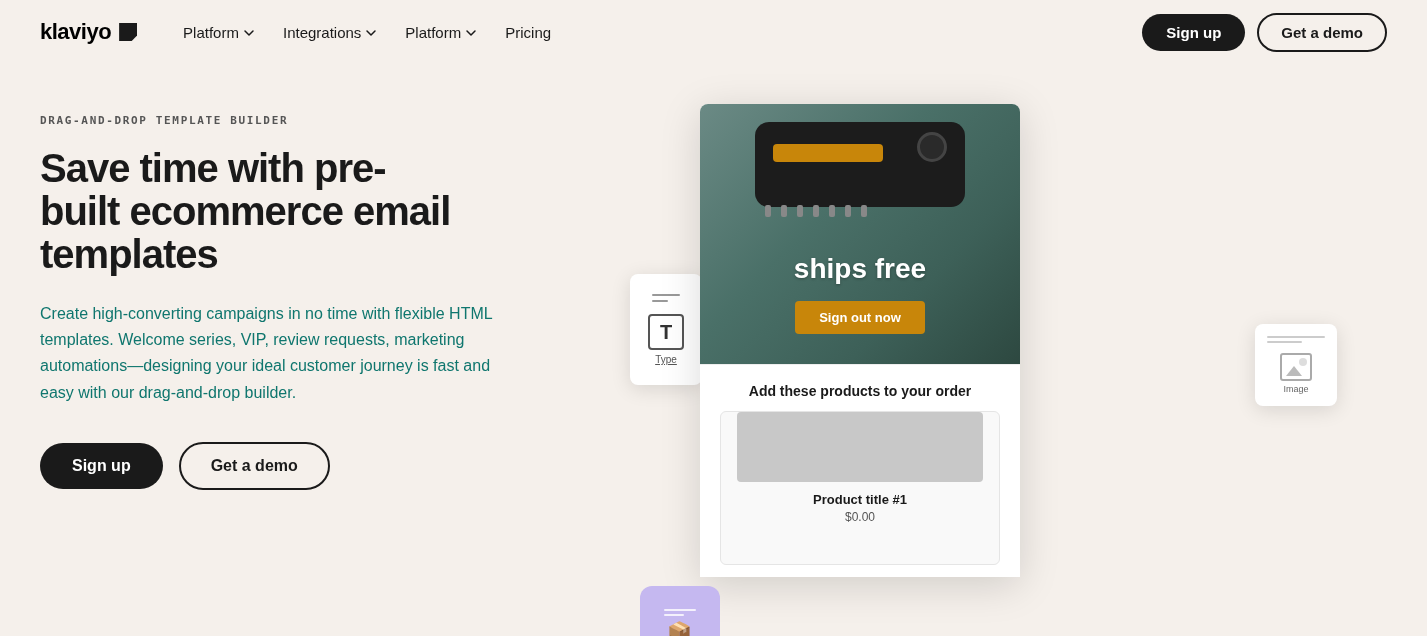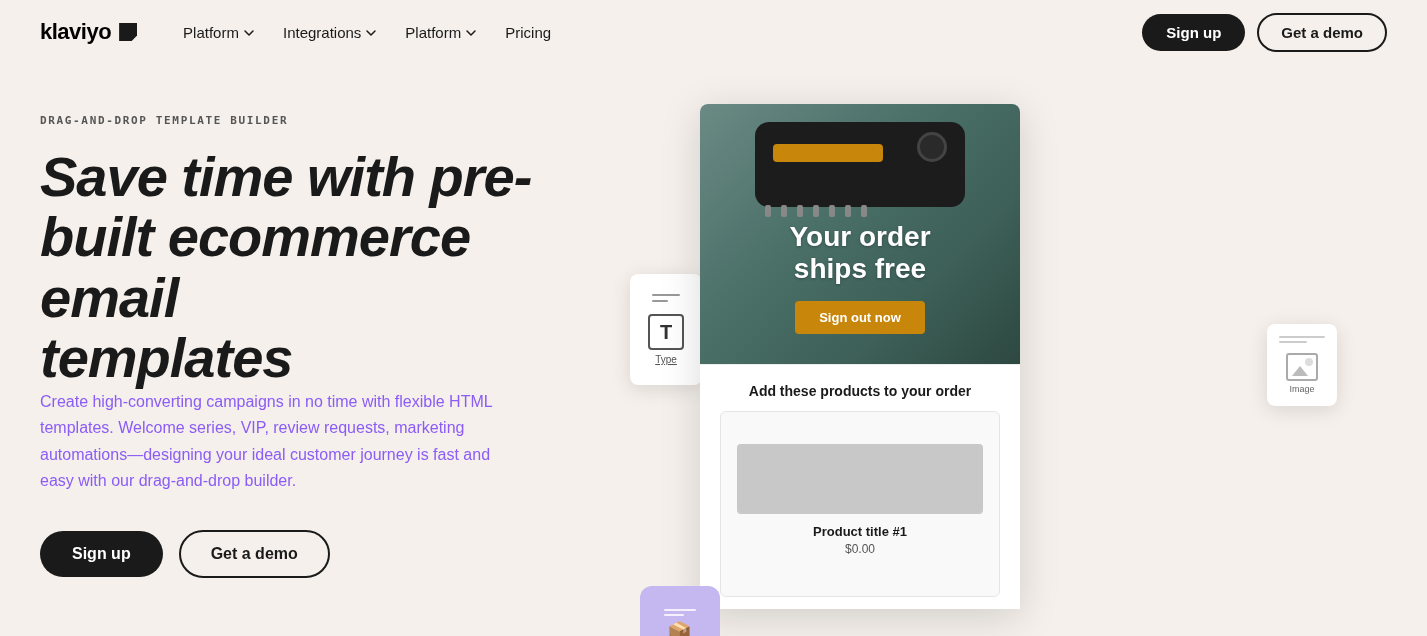--- a/index.html
+++ b/index.html
@@ -106,31 +106,31 @@
     }
     .eyebrow {
       font-size: 11px;
       font-weight: 600;
       letter-spacing: 0.15em;
       color: #555;
       margin-bottom: 20px;
       font-family: monospace;
     }
     .hero-title {
-      font-size: 56px;
+      font-size: 40px;
       font-weight: 800;
       line-height: 1.08;
       color: #1a1a1a;
+      margin-bottom: 24px;
       letter-spacing: -1px;
-      font-style: italic;
     }
     .hero-desc {
       font-size: 16px;
       line-height: 1.65;
-      color: #8b5cf6;
+      color: #0f766e;
       max-width: 480px;
       margin-bottom: 36px;
     }
     .cta-group {
       display: flex;
       align-items: center;
       gap: 16px;
     }
     .btn-signup-hero {
       background: #1a1a1a;
@@ -222,21 +222,21 @@
       font-size: 14px;
       font-weight: 600;
       color: #1a1a1a;
       text-align: center;
       margin-bottom: 12px;
     }
     .product-card {
       background: #f9f9f9;
       border: 1px solid #e5e5e5;
       border-radius: 6px;
-      padding: 32px 16px 14px;
+      padding: 0 16px 14px;
       text-align: center;
     }
     .product-img-placeholder {
       width: 100%;
       height: 70px;
       background: #c8c8c8;
       border-radius: 4px;
       margin-bottom: 10px;
     }
     .product-title {
@@ -314,21 +314,21 @@
       font-size: 10px;
       color: #555;
       text-decoration: underline;
     }
 
     
     .image-panel {
       position: absolute;
       top: 220px;
       right: 50px;
-      width: 70px;
+      width: 82px;
       background: #fff;
       border-radius: 8px;
       box-shadow: 0 4px 20px rgba(0,0,0,0.12);
       padding: 12px;
       display: flex;
       flex-direction: column;
       align-items: center;
       gap: 4px;
     }
     .image-panel-lines {
@@ -490,21 +490,21 @@
               <div class="stud"></div>
               <div class="stud"></div>
               <div class="stud"></div>
               <div class="stud"></div>
               <div class="stud"></div>
               <div class="stud"></div>
             </div>
           </div>
         </div>
         <div class="email-hero-text">
-          <span>Your order</span><br>
+          <br>
           <span>ships free</span>
         </div>
         <button class="email-cta-btn">Sign out now</button>
       </div>
 
       <div class="email-section-upsell">
         <div class="upsell-title">Add these products to your order</div>
 
         <div class="product-card">
           <div class="product-img-placeholder"></div>

